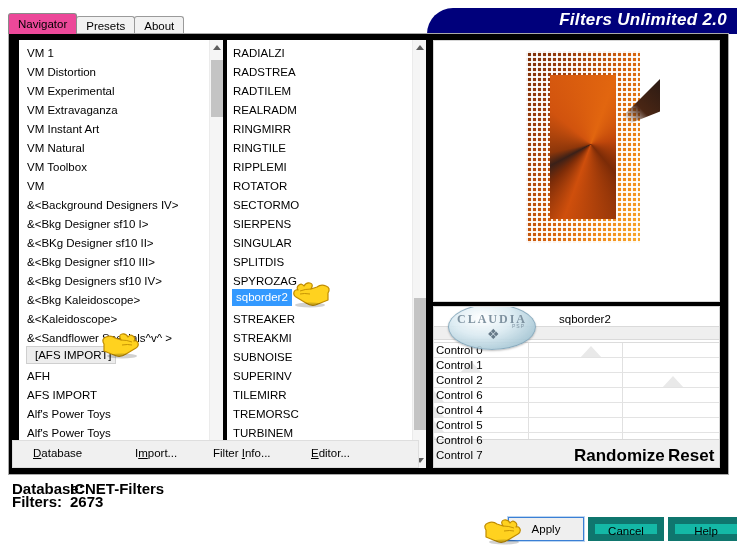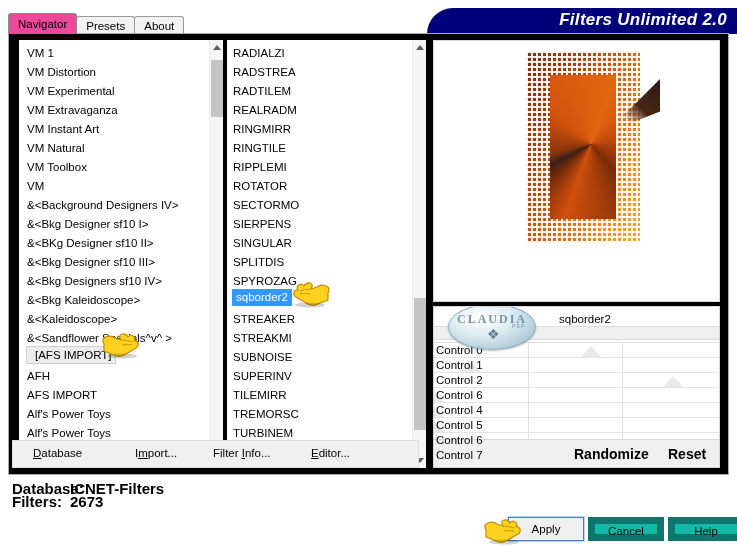--- a/index.html
+++ b/index.html
@@ -301,21 +301,21 @@
   .param-footer {
     position: absolute;
     left: 0; right: 0; bottom: 0;
     height: 28px;
     background: #f0f0f0;
     border-top: 1px solid #d9d9d9;
   }
   .param-footer .pbtn {
     position: absolute;
     top: 6px;
-    font-size: 14px;
+    font-size: 17px;
     font-weight: bold;
     color: #000;
     background: transparent;
     border: none;
     padding: 0;
     cursor: default;
   }
   .pbtn-randomize { left: 140px; }
   .pbtn-reset { left: 234px; }
 

